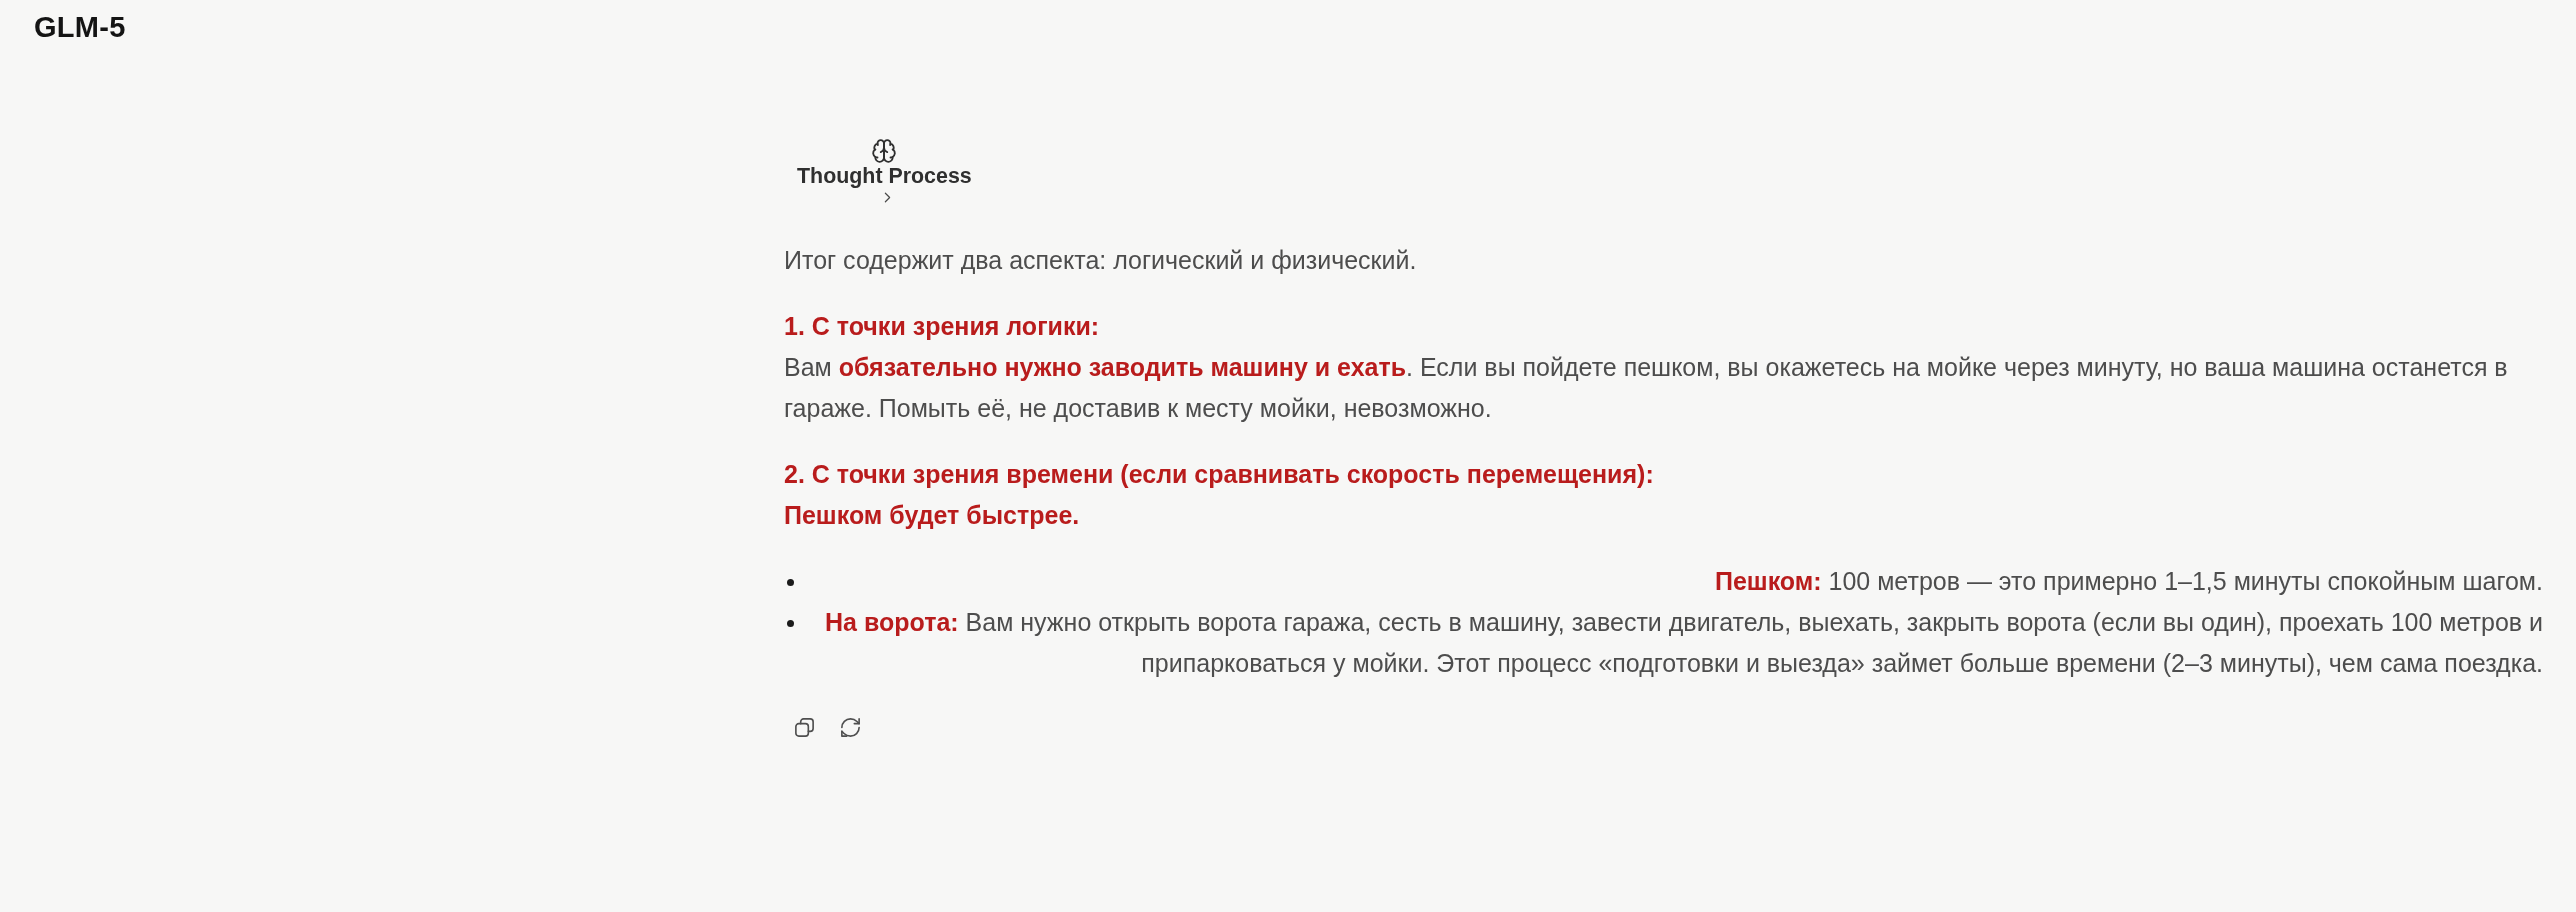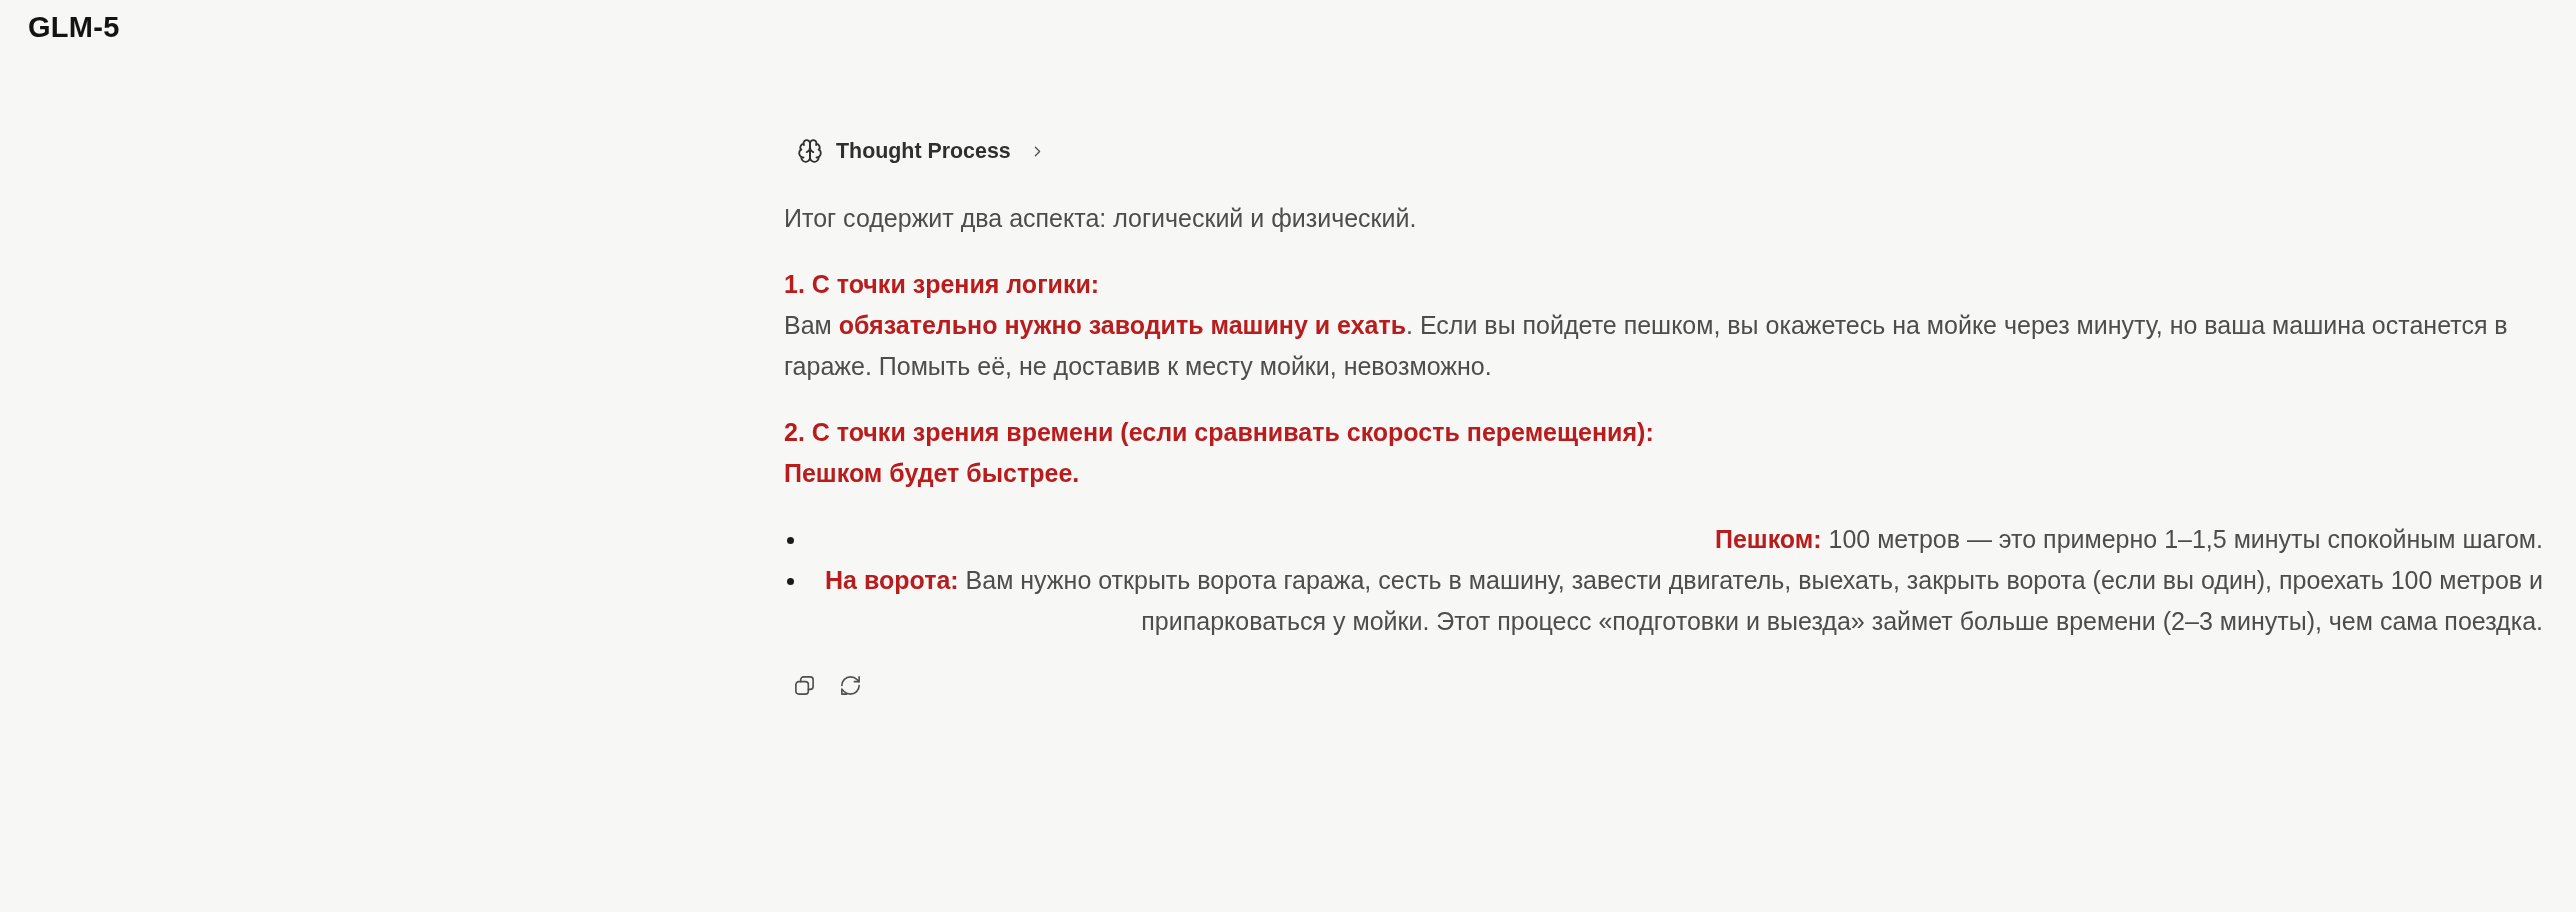--- a/index.html
+++ b/index.html
@@ -8,21 +8,21 @@
     width: 2576px; height: 912px;
     position: relative;
     background: #f7f7f6;
     overflow: hidden;
     font-family: "Liberation Sans", "DejaVu Sans", sans-serif;
     -webkit-font-smoothing: antialiased;
   }
 
   .app-title {
     position: absolute;
-    left: 28px; top: 11.2px;
+    left: 34px; top: 11.2px;
     font-size: 29px;
     font-weight: 600;
     color: #141414;
     letter-spacing: 0.3px;
   }
 
   .chat {
     position: absolute;
     left: 784px; top: 77px;
     width: 1759px;
@@ -42,24 +42,24 @@
     line-height: 42px;
     color: #1f1f1f;
     white-space: pre-wrap;
   }
 
   .thought-row {
     margin-top: 61px;
     margin-left: 13px;
     display: inline-flex;
     align-items: center;
-    gap: 13px;
     width: fit-content;
     cursor: pointer;
     user-select: none;
+    flex-direction: column;
   }
   .thought-row .brain { width: 26px; height: 26px; color: #2f2f2f; }
   .thought-row .label {
     font-size: 21.4px;
     font-weight: 600;
     color: #2f2f2f;
   }
   .thought-row .chevron { width: 17px; height: 17px; color: #4a4a4a; margin-left: 5.6px; }
 
   .response {

